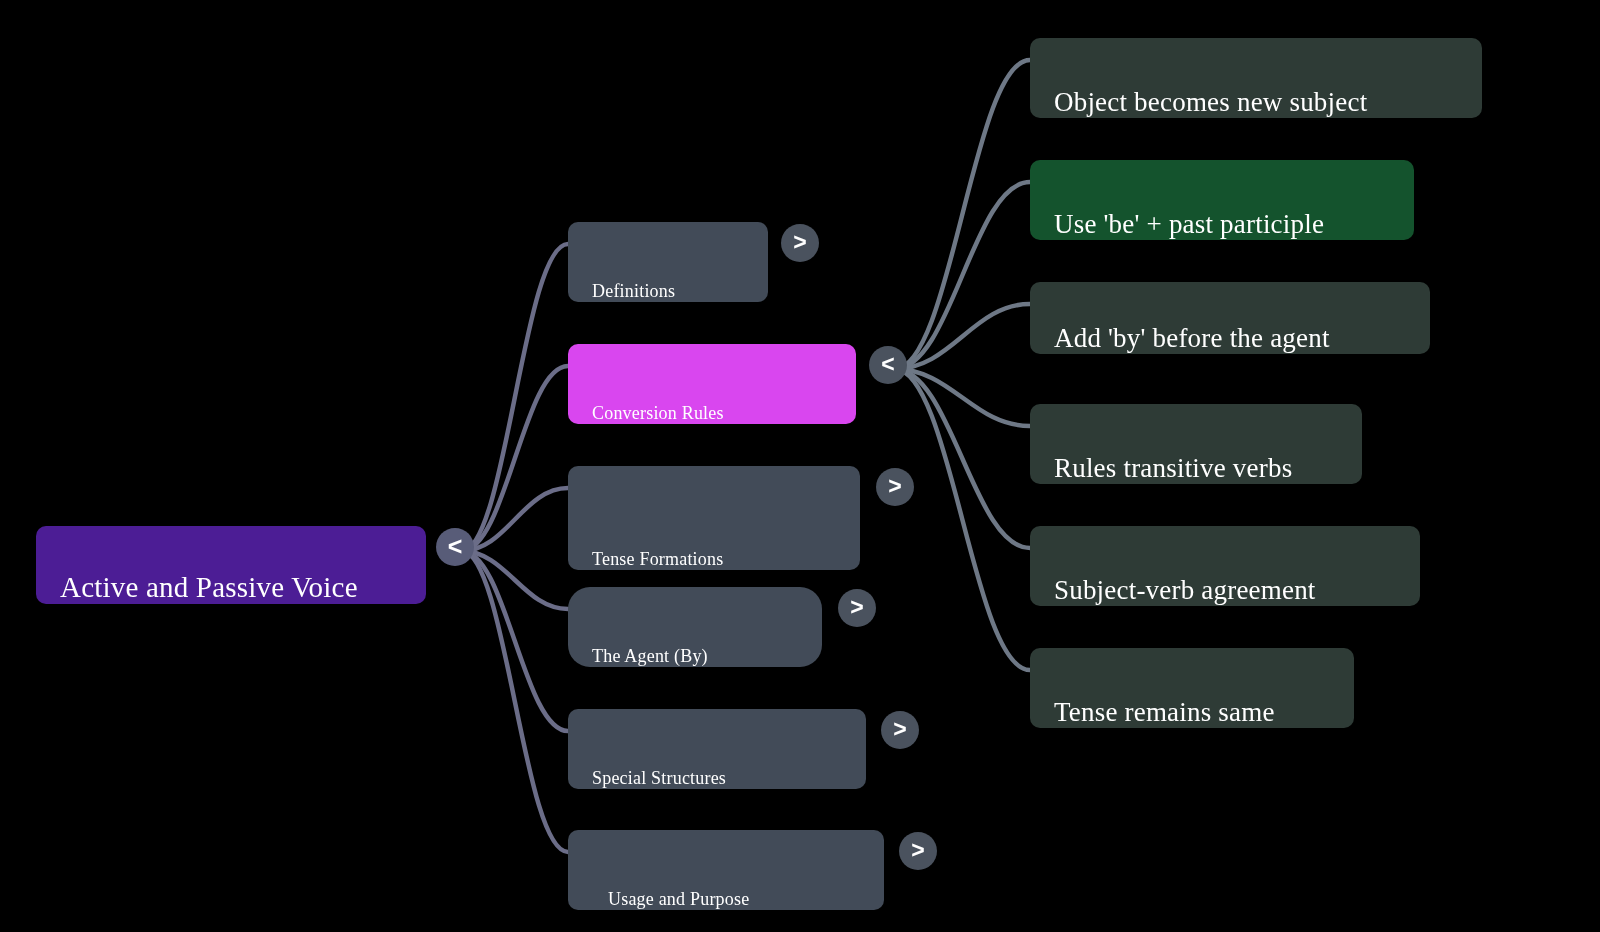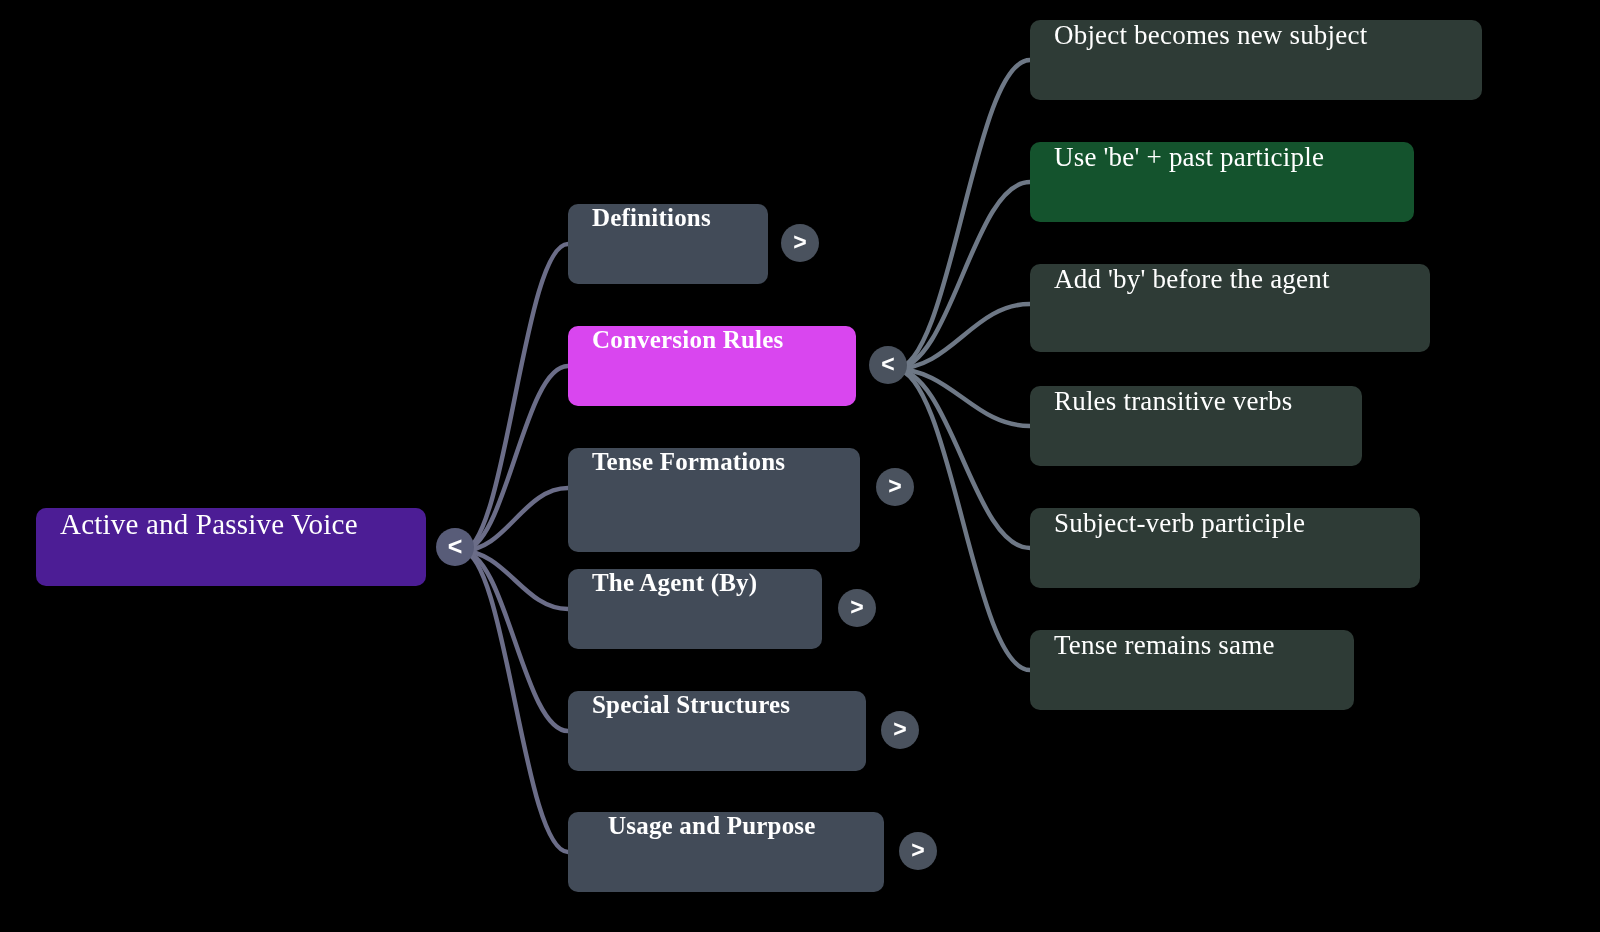--- a/index.html
+++ b/index.html
@@ -25,36 +25,36 @@
     left: 0;
     top: 0;
     width: 1600px;
     height: 932px;
     pointer-events: none;
   }
   .node {
     position: absolute;
     box-sizing: border-box;
     display: flex;
-    align-items: flex-start;
+    align-items: flex-end;
     border-radius: 10px;
     color: #ffffff;
     font-family: "Liberation Serif", "DejaVu Serif", serif;
     white-space: nowrap;
     padding: 0 24px;
     letter-spacing: 0.2px;
+    margin-top: 18px;
   }
   .node-root {
     background: #4e5270;
     font-size: 29px;
   }
   .node-branch {
     background: #424b58;
-    font-size: 25px;
-    font-weight: bold;
+    font-size: 18px;
   }
   .node-leaf {
     background: #2e3b36;
     font-size: 27px;
   }
   .toggle {
     position: absolute;
     box-sizing: border-box;
     display: flex;
     align-items: center;
@@ -117,21 +117,21 @@
       </div>
       <div class="toggle toggle-branch" style="left: 869px; top: 346px; width: 38px; height: 38px; background: rgb(74, 82, 94);">
         <span>&lt;</span>
       </div>
       <div class="node node-branch" style="left: 568px; top: 448px; width: 292px; height: 104px; background: rgb(66, 75, 88);">
         <span>Tense Formations</span>
       </div>
       <div class="toggle toggle-branch" style="left: 876px; top: 468px; width: 38px; height: 38px; background: rgb(74, 82, 94);">
         <span>&gt;</span>
       </div>
-      <div class="node node-branch" style="left: 568px; top: 569px; width: 254px; height: 80px; background: rgb(66, 75, 88);">
+      <div class="node node-branch" style="left: 568px; top: 569px; width: 254px; height: 80px; background: rgb(66, 75, 88); border-radius: 22px;">
         <span>The Agent (By)</span>
       </div>
       <div class="toggle toggle-branch" style="left: 838px; top: 589px; width: 38px; height: 38px; background: rgb(74, 82, 94);">
         <span>&gt;</span>
       </div>
       <div class="node node-branch" style="left: 568px; top: 691px; width: 298px; height: 80px; background: rgb(66, 75, 88);">
         <span>Special Structures</span>
       </div>
       <div class="toggle toggle-branch" style="left: 881px; top: 711px; width: 38px; height: 38px; background: rgb(74, 82, 94);">
         <span>&gt;</span>
@@ -141,27 +141,27 @@
       </div>
       <div class="toggle toggle-branch" style="left: 899px; top: 832px; width: 38px; height: 38px; background: rgb(74, 82, 94);">
         <span>&gt;</span>
       </div>
       <div class="node node-leaf" style="left: 1030px; top: 20px; width: 452px; height: 80px; background: rgb(46, 59, 54);">
         <span>Object becomes new subject</span>
       </div>
       <div class="node node-leaf" style="left: 1030px; top: 142px; width: 384px; height: 80px; background: #14532d;">
         <span>Use 'be' + past participle</span>
       </div>
-      <div class="node node-leaf" style="left: 1030px; top: 264px; width: 400px; height: 88px; background: rgb(46, 59, 54);">
+      <div class="node node-leaf" style="left: 1030px; top: 264px; width: 400px; height: 72px; background: rgb(46, 59, 54);">
         <span>Add 'by' before the agent</span>
       </div>
       <div class="node node-leaf" style="left: 1030px; top: 386px; width: 332px; height: 80px; background: rgb(46, 59, 54);">
         <span>Rules transitive verbs</span>
       </div>
       <div class="node node-leaf" style="left: 1030px; top: 508px; width: 390px; height: 80px; background: rgb(46, 59, 54);">
-        <span>Subject-verb participle</span>
+        <span>Subject-verb agreement</span>
       </div>
       <div class="node node-leaf" style="left: 1030px; top: 630px; width: 324px; height: 80px; background: rgb(46, 59, 54); font-family: Liberation Serif, serif;">
         <span>Tense remains same</span>
       </div>
     </div>
 
 </div>
 
 </body></html>

